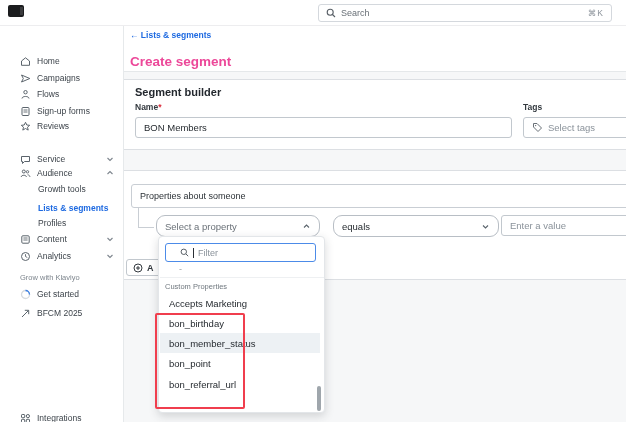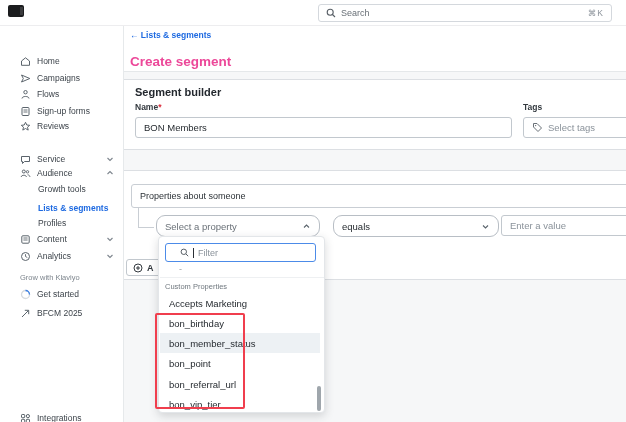--- a/index.html
+++ b/index.html
@@ -324,20 +324,17 @@
     </div>
   <div class="dd-item" style="top:116px">
       <span>bon_point</span>
     </div>
   <div class="dd-item hl" style="top:96px">
       <span>bon_member_status</span>
     </div>
   <div class="dd-item" style="top:137px">
       <span>bon_referral_url</span>
     </div>
-  <div class="dd-item" style="top:157px">
-      <span>bon_vip_tier</span>
-    </div>
 
   <div class="scrollthumb"></div>
 </div>
 
 <div class="redbox"></div>
 
 </body></html>

